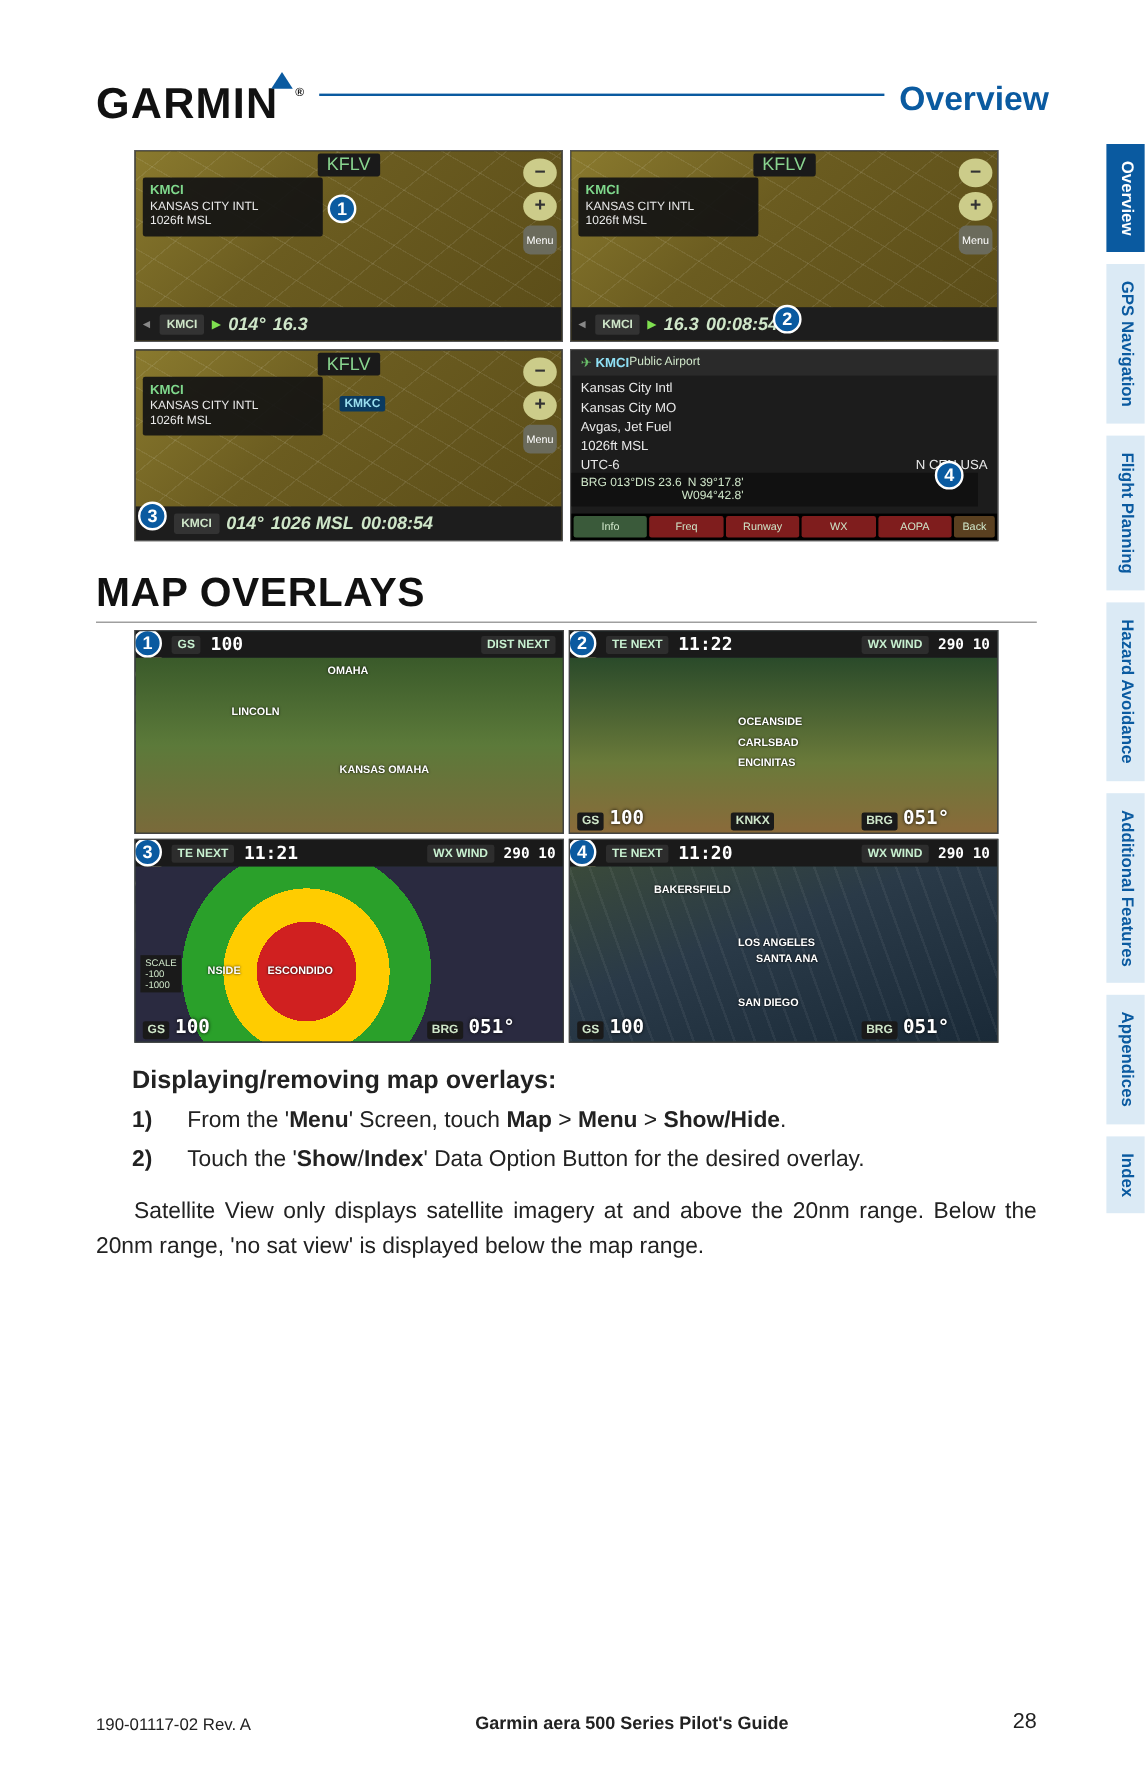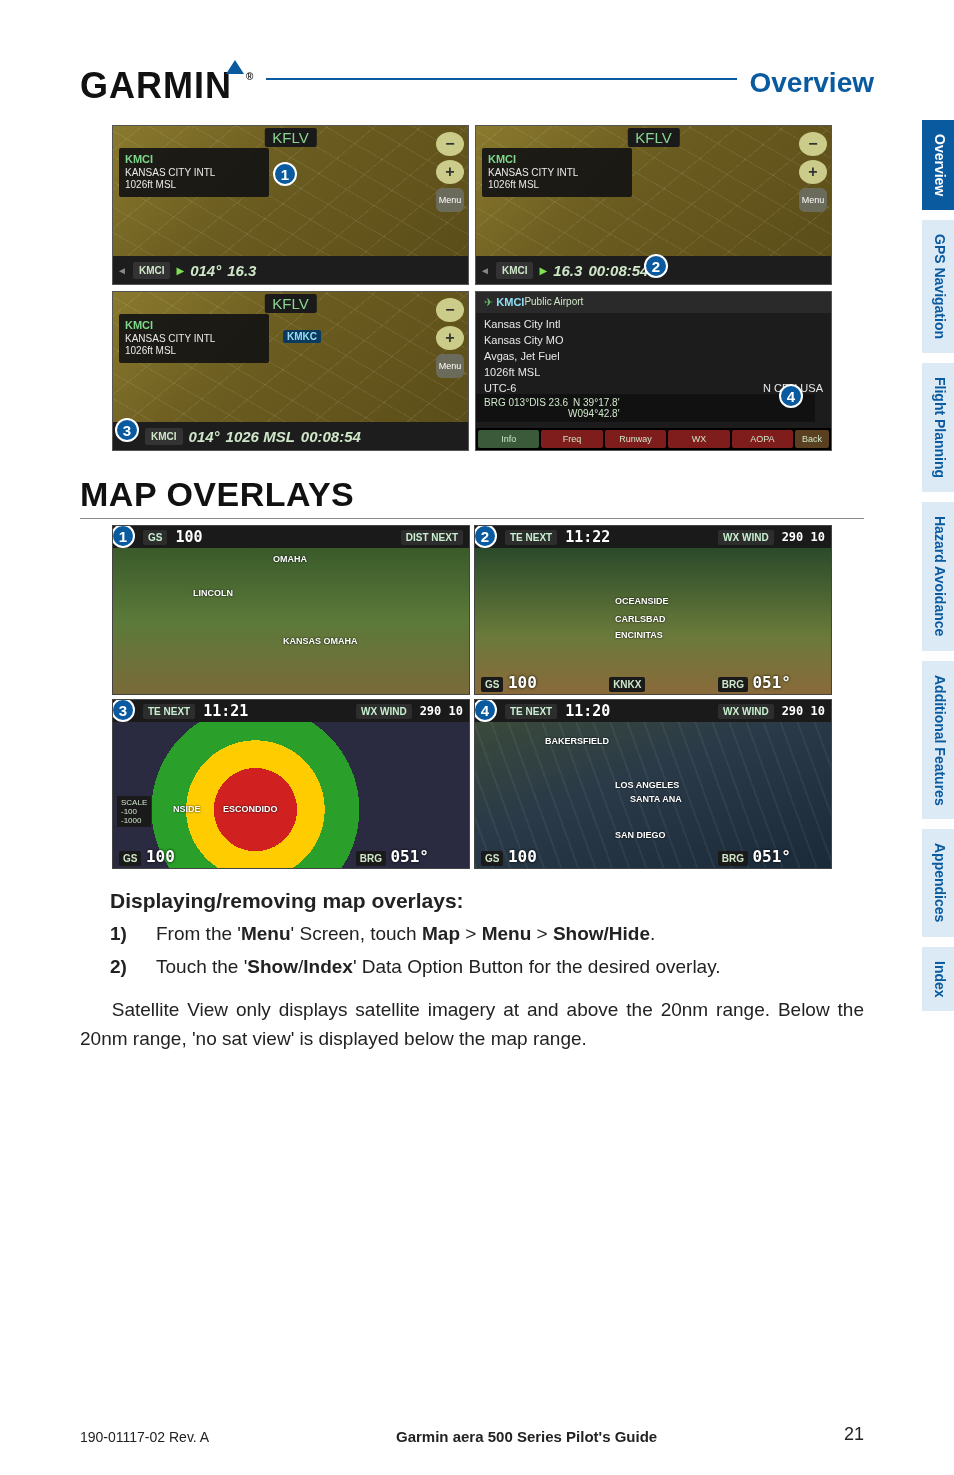--- a/index.html
+++ b/index.html
@@ -340,14 +340,14 @@
     </div>
   </div>
 
   <p class="note">&nbsp;&nbsp;&nbsp;&nbsp;<span>Satellite View only displays satellite imagery at and above the 20nm range.  Below the 20nm range, 'no sat view' is displayed below the map range.</span></p>
 
 </div>
 
 <div class="footer">
   <span>190-01117-02 Rev. A</span>
   <span class="mid">Garmin aera 500 Series Pilot's Guide</span>
-  <span class="pg">21</span>
+  <span class="pg">28</span>
 </div>
 
 </body></html>

